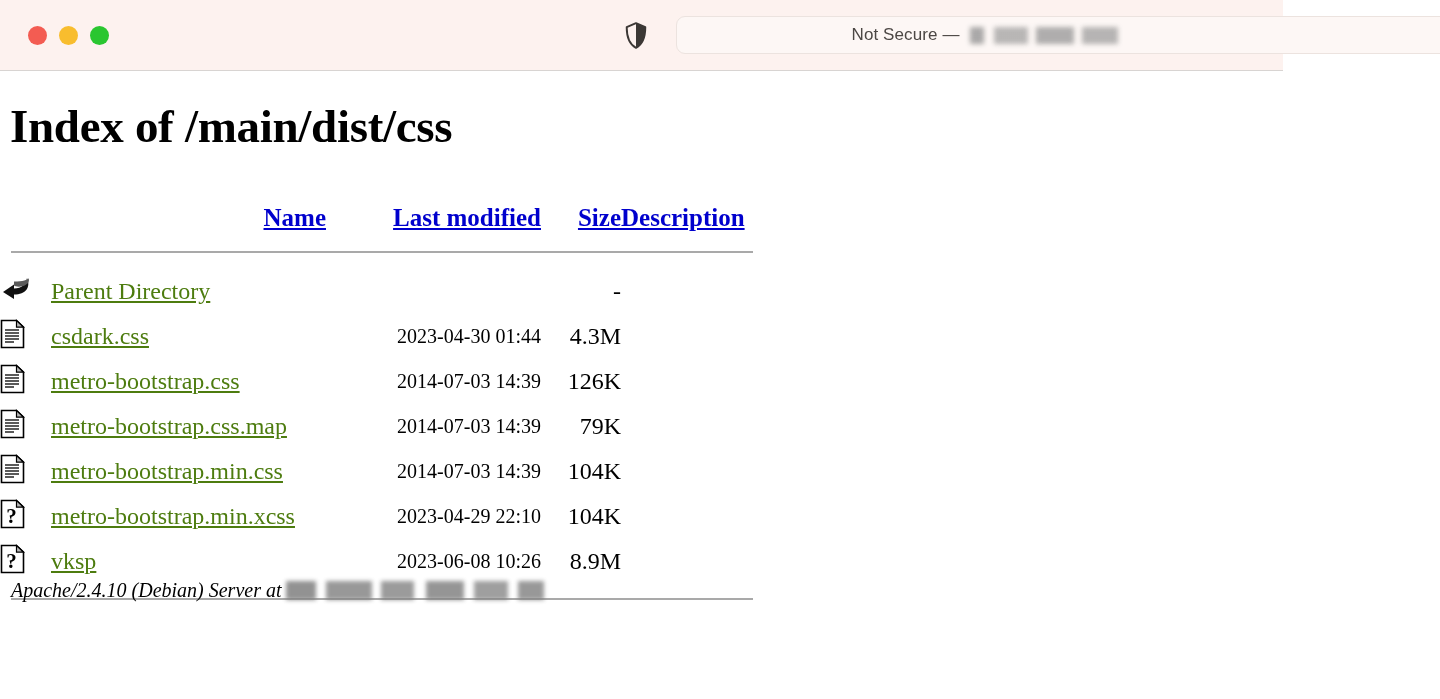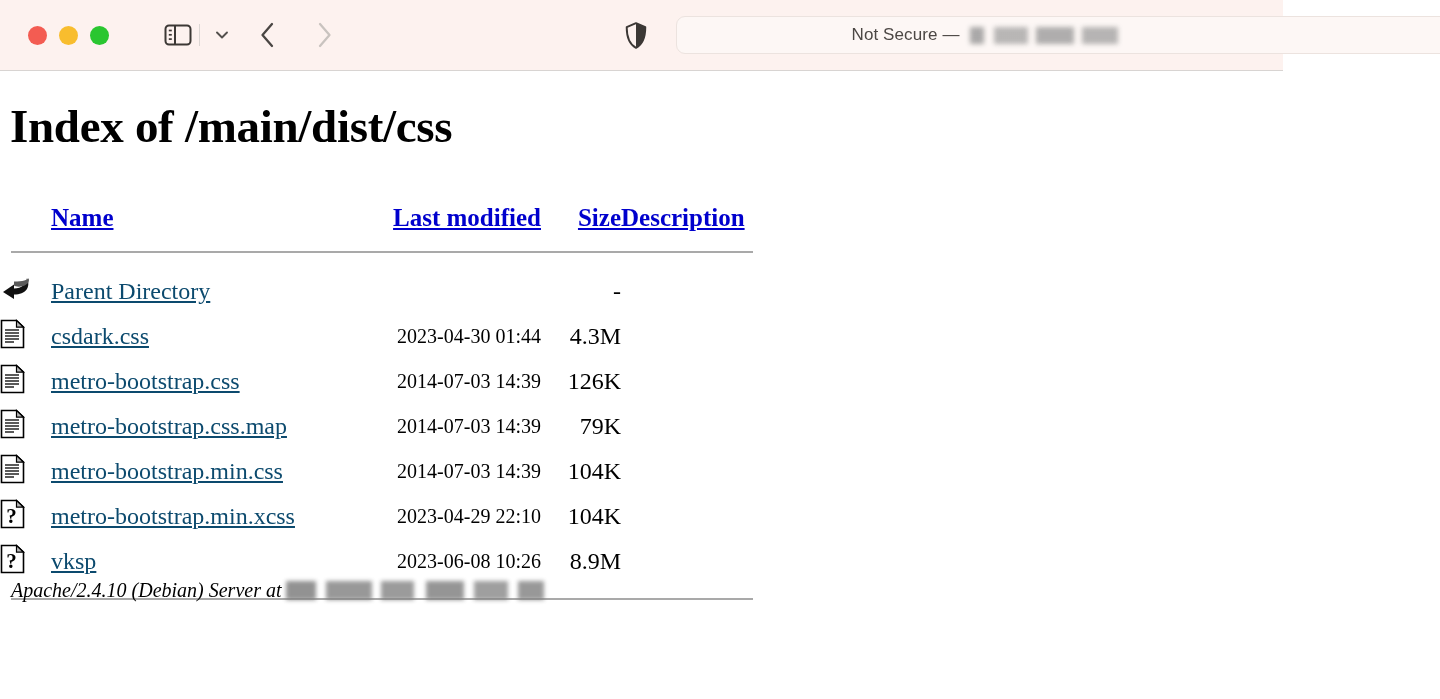--- a/index.html
+++ b/index.html
@@ -13,20 +13,21 @@
 
   
   .browser-toolbar {
     position: relative;
     width: 1283px;
     height: 71px;
     background: #fdf2ef;
     border-bottom: 1px solid #d8d4d2;
     display: flex;
     align-items: center;
+    justify-content: space-between;
   }
   .traffic-lights {
     display: flex;
     align-items: center;
     gap: 12px;
     margin-left: 28px;
   }
   .tl-dot { width: 19px; height: 19px; border-radius: 50%; display: block; }
   .tl-red { background: #f35c52; }
   .tl-yellow { background: #f8bd2e; }
@@ -148,21 +149,21 @@
     vertical-align: middle;
     white-space: nowrap;
   }
   .col-icon { width: 51px; }
   .col-name { width: 275px; }
   .col-date { width: 215px; }
   .col-size { width: 80px; }
   .col-desc { width: 145px; }
 
   th.hdr {
-    text-align: left;
+    text-align: right;
     padding-bottom: 4px;
     height: 40px;
   }
   .hdr-link {
     color: #0000cd;
     font-weight: bold;
     font-size: 25px;
     text-decoration: underline;
     font-family: "Liberation Serif", serif;
     cursor: pointer;
@@ -182,21 +183,21 @@
     margin-left: 11px;
     border: 0;
   }
   .rule-top { margin-top: 13px; margin-bottom: 16px; }
   .rule-bottom { margin-top: 14px; margin-bottom: 0px; }
 
   tr.file-row td { height: 45px; }
   td.icon-cell { padding-left: 14px; }
   td.name-cell { padding-left: 8px; }
   .file-link {
-    color: #0c4a6e;
+    color: #4d7c0f;
     text-decoration: underline;
     font-size: 24px;
     font-family: "Liberation Serif", serif;
     cursor: pointer;
     text-align: right;
   }
   td.date-cell {
     text-align: right;
     font-size: 20px;
     padding-right: 0px;

